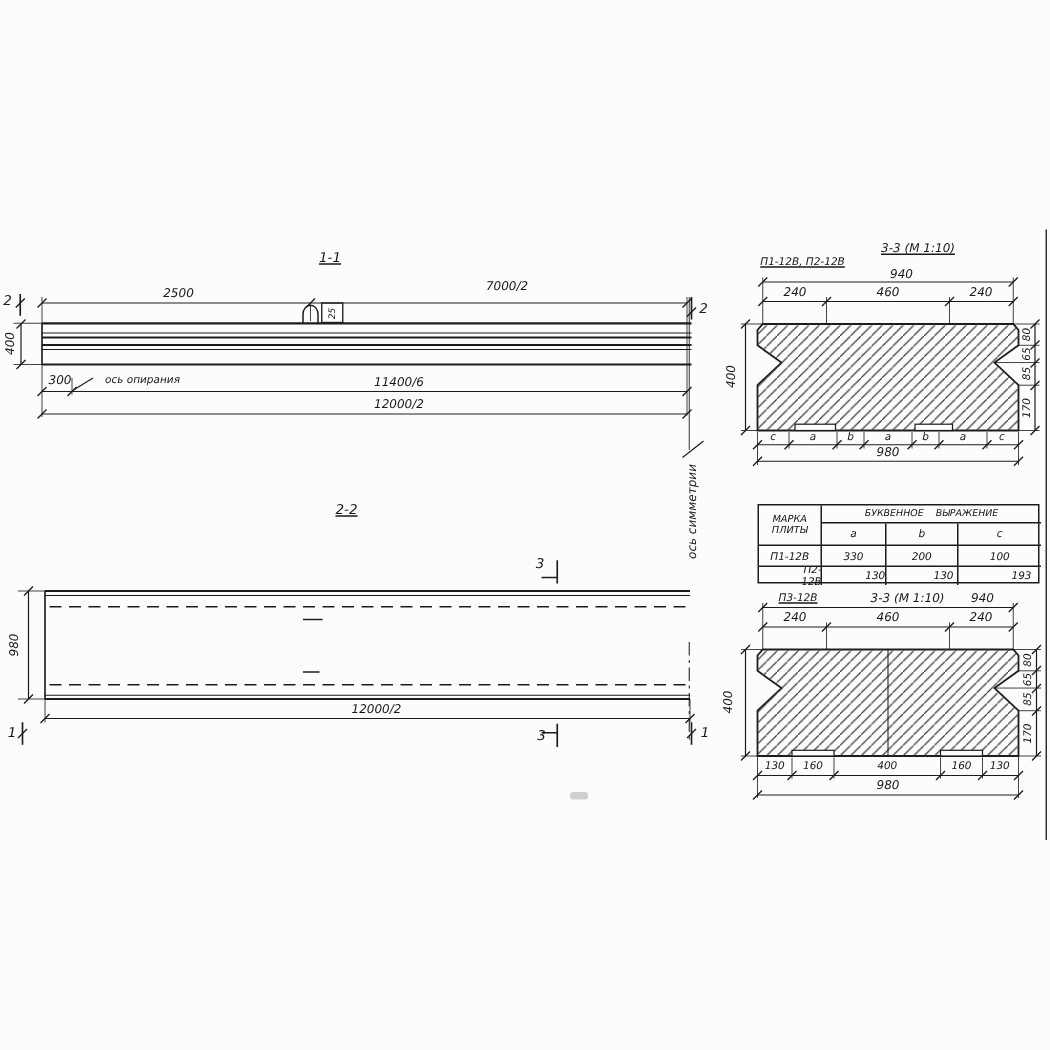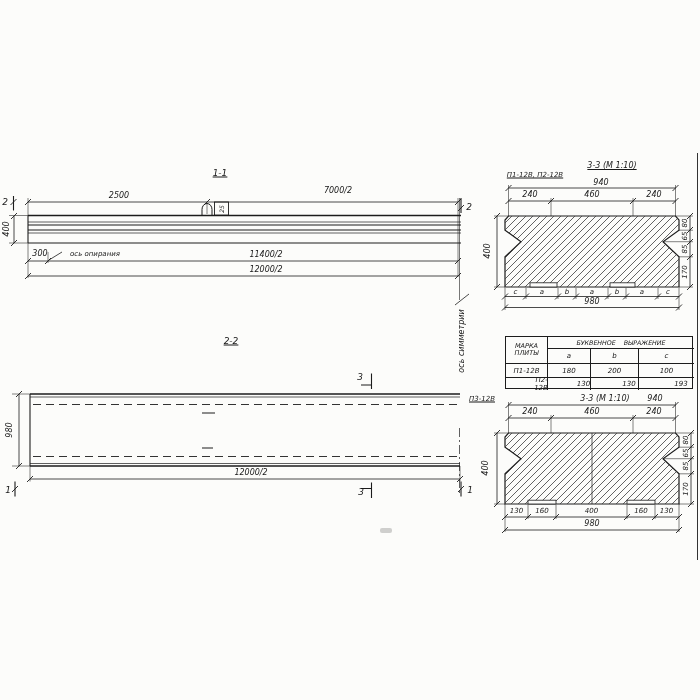--- a/index.html
+++ b/index.html
@@ -151,21 +151,21 @@
 </svg>
 
 <div class="lbl big ul" style="left:220px;top:173px">1-1</div>
 <div class="lbl" style="left:119px;top:196px">2500</div>
 <div class="lbl" style="left:338px;top:191px">7000/2</div>
 <div class="lbl big" style="left:5px;top:202px">2</div>
 <div class="lbl big" style="left:469px;top:207px">2</div>
 <div class="lbl rot" style="left:7px;top:229px">400</div>
 <div class="lbl" style="left:40px;top:254px">300</div>
 <div class="lbl sm" style="left:95px;top:254px">ось опирания</div>
-<div class="lbl" style="left:266px;top:255px">11400/2</div>
+<div class="lbl" style="left:266px;top:255px">11400/6</div>
 <div class="lbl" style="left:266px;top:270px">12000/2</div>
 <div class="lbl rot tiny" style="left:221.5px;top:208.5px">25</div>
 
 <div class="lbl big ul" style="left:231px;top:341px">2-2</div>
 <div class="lbl rot" style="left:10px;top:430px">980</div>
 <div class="lbl big" style="left:360px;top:377px">3</div>
 <div class="lbl big" style="left:361px;top:492px">3</div>
 <div class="lbl big" style="left:8px;top:490px">1</div>
 <div class="lbl big" style="left:470px;top:490px">1</div>
 <div class="lbl" style="left:251px;top:473px">12000/2</div>
@@ -194,30 +194,30 @@
 <div class="tbl">
   <div class="mark">
     <span>МАРКА</span>
     <span>ПЛИТЫ</span>
   </div>
   <div class="span3 nr">БУКВЕННОЕ ВЫРАЖЕНИЕ</div>
   <div style="grid-column:2;grid-row:2">a</div>
   <div style="grid-column:3;grid-row:2">b</div>
   <div class="nr" style="grid-column:4;grid-row:2">c</div>
   <div style="grid-column:1;grid-row:3">П1-12В</div>
-  <div style="grid-column:2;grid-row:3">180</div>
+  <div style="grid-column:2;grid-row:3">330</div>
   <div style="grid-column:3;grid-row:3">200</div>
   <div class="nr" style="grid-column:4;grid-row:3">100</div>
   <div class="nb" style="grid-column:1;grid-row:4">П2-12В</div>
   <div class="nb" style="grid-column:2;grid-row:4">130</div>
   <div class="nb" style="grid-column:3;grid-row:4">130</div>
   <div class="nb nr" style="grid-column:4;grid-row:4">193</div>
 </div>
 
-<div class="lbl sm ul" style="left:482px;top:399px">П3-12В</div>
+<div class="lbl sm ul" style="left:532px;top:399px">П3-12В</div>
 <div class="lbl" style="left:605px;top:399px">3-3 (М 1:10)</div>
 <div class="lbl" style="left:655px;top:399px">940</div>
 <div class="lbl" style="left:530px;top:412px">240</div>
 <div class="lbl" style="left:592px;top:412px">460</div>
 <div class="lbl" style="left:654px;top:412px">240</div>
 <div class="lbl rot" style="left:486px;top:468px">400</div>
 <div class="lbl rot sm" style="left:686px;top:440px">80</div>
 <div class="lbl rot sm" style="left:686px;top:453px">65</div>
 <div class="lbl rot sm" style="left:686px;top:466px">85</div>
 <div class="lbl rot sm" style="left:686px;top:489px">170</div>

